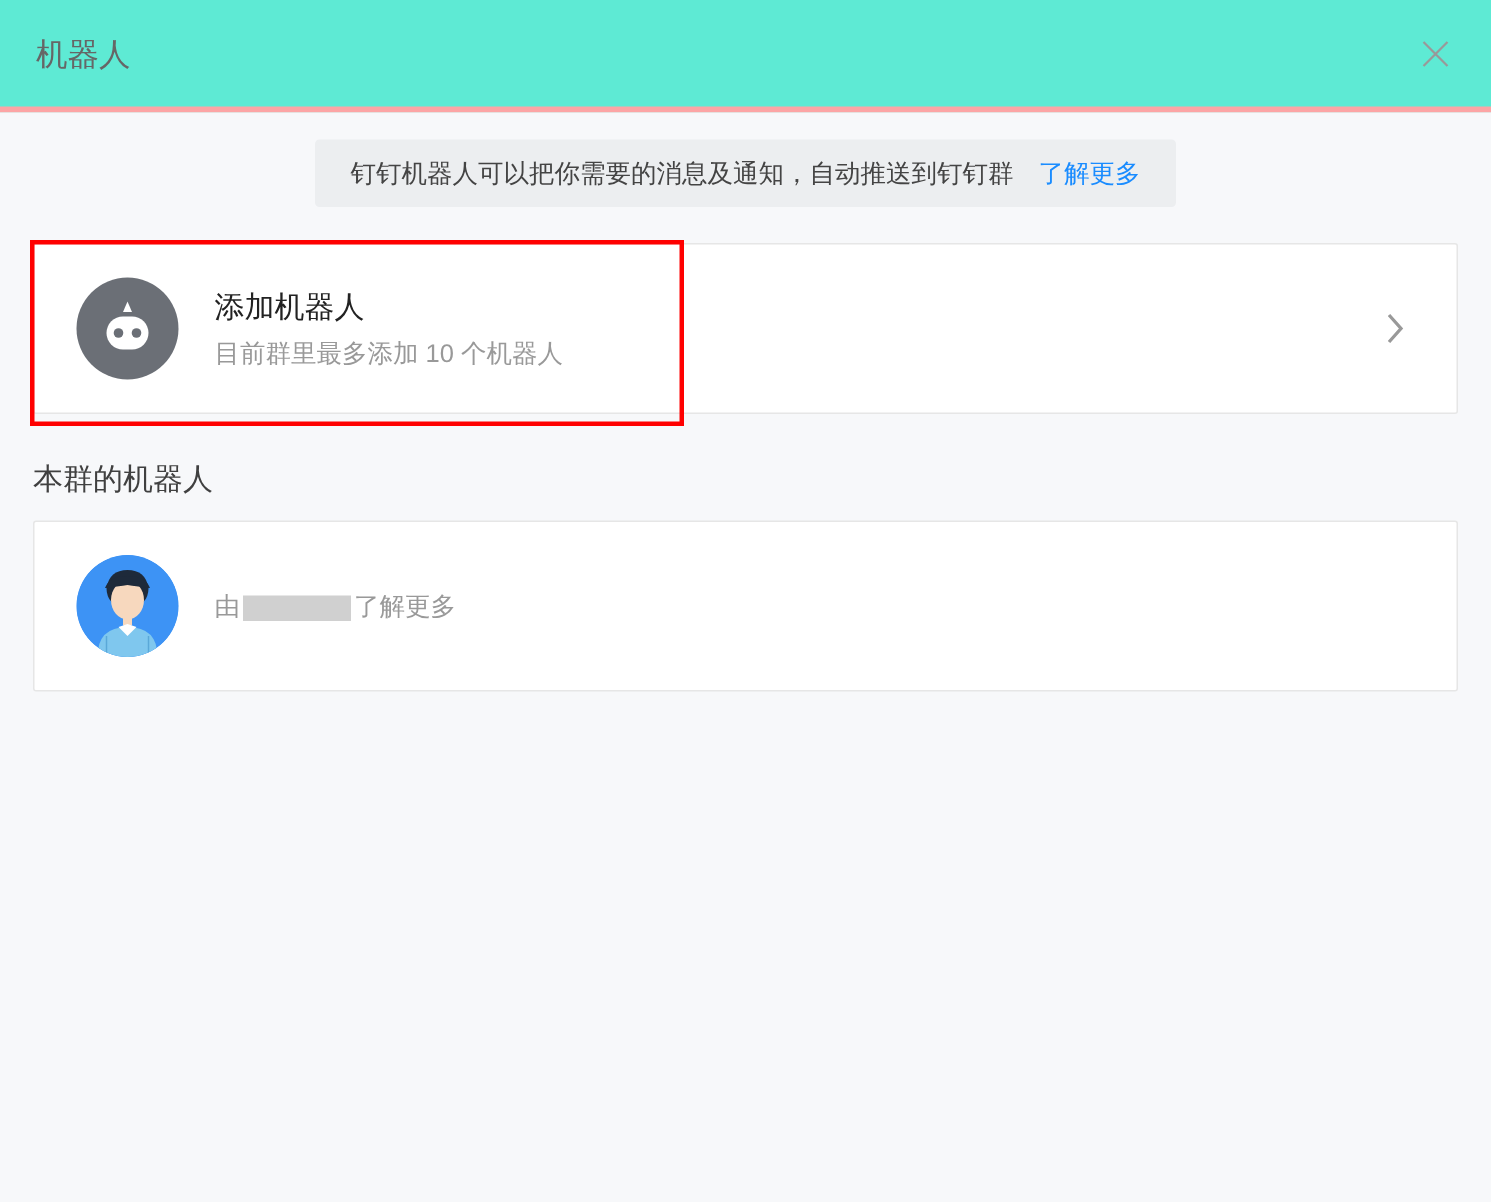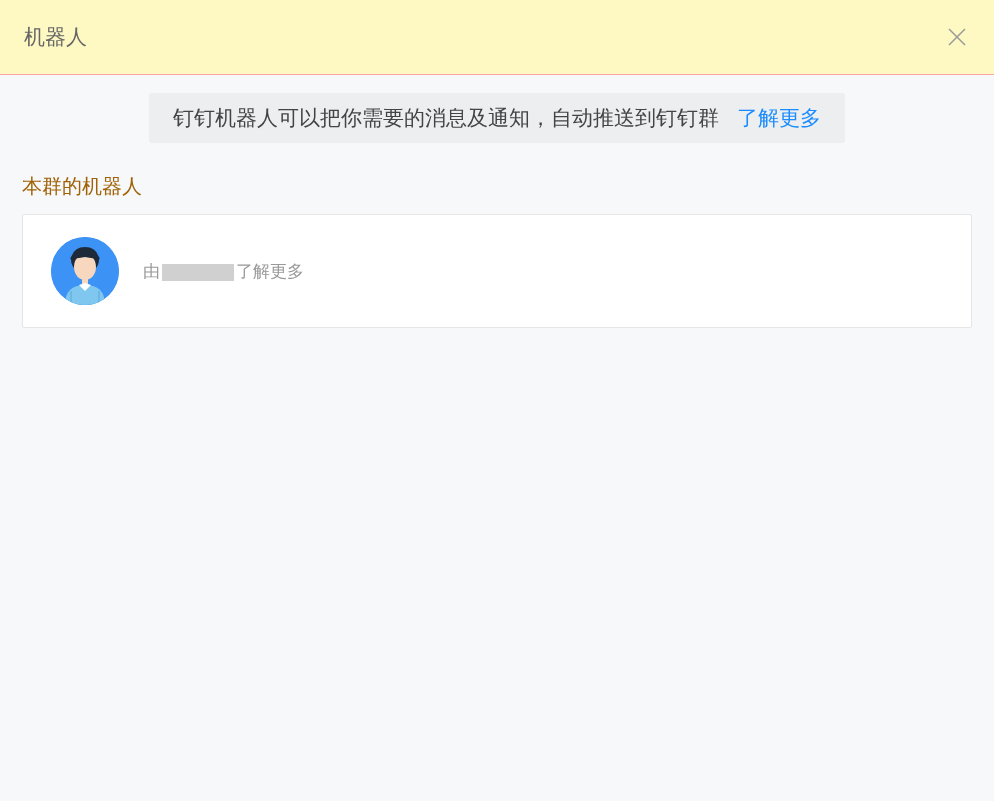--- a/index.html
+++ b/index.html
@@ -9,22 +9,22 @@
       width: 994px;
       height: 801px;
       overflow: hidden;
     }
     .header {
       height: 75px;
       display: flex;
       align-items: center;
       justify-content: space-between;
       padding: 0 24px;
-      border-bottom: 1px solid #fca5a5;
-      background: #fef9c3;
+      border-bottom: 4px solid #fca5a5;
+      background: #5eead4;
     }
     .header-title {
       font-size: 21px;
       color: #666;
       font-weight: 400;
     }
     .close-icon {
       width: 26px;
       height: 26px;
       cursor: pointer;
@@ -36,21 +36,21 @@
     .content {
       background: #f7f8fa;
       height: calc(801px - 75px);
       padding: 18px 22px;
     }
     .banner {
       background: #eceef0;
       border-radius: 3px;
       padding: 11px 24px;
       text-align: center;
-      font-size: 21px;
+      font-size: 17px;
       color: #444;
       margin: 0 auto 24px;
       width: fit-content;
       max-width: 700px;
     }
     .banner a {
       color: #1a8cff;
       text-decoration: none;
       margin-left: 12px;
     }
@@ -119,21 +119,21 @@
     }
     .chevron {
       color: #999;
       width: 20px;
       height: 20px;
       display: flex;
       align-items: center;
     }
     .section-title {
       font-size: 20px;
-      color: #a16207;
+      color: #404040;
       margin: 30px 0 14px;
       font-weight: 400;
     }
     .list-card {
       background: #fff;
       border: 1px solid #e6e6e6;
       border-radius: 2px;
       padding: 22px 28px;
       display: flex;
       align-items: center;
@@ -152,20 +152,39 @@
   </div>
 </div>
 
 <div class="content">
 
   <div class="banner">
     <span>钉钉机器人可以把你需要的消息及通知，自动推送到钉钉群</span>
     <a href="#">了解更多</a>
   </div>
 
+  <div class="card highlighted">
+    <div class="avatar bot">
+      <svg width="44" height="44" viewBox="0 0 44 44">
+        <path d="M22 4 L19 11 L25 11 Z" fill="#fff"></path>
+        <rect x="8" y="14" width="28" height="22" rx="11" fill="#fff"></rect>
+        <circle cx="16" cy="25" r="3.2" fill="#6b6f76"></circle>
+        <circle cx="28" cy="25" r="3.2" fill="#6b6f76"></circle>
+      </svg>
+    </div>
+    <div class="card-body">
+      <div class="card-title">添加机器人</div>
+      <div class="card-sub">目前群里最多添加 10 个机器人</div>
+    </div>
+    <div class="chevron">
+      <svg width="14" height="22" viewBox="0 0 14 22">
+          <path d="M3 2 L11 11 L3 20" stroke="currentColor" stroke-width="2.2" fill="none"></path>
+        </svg>
+    </div>
+  </div>
 
   <div class="section-title">本群的机器人</div>
 
   <div class="list-card">
     <div class="avatar user">
       <svg width="68" height="68" viewBox="0 0 68 68">
         <circle cx="34" cy="34" r="34" fill="#3d93f5"></circle>
         <path d="M20 22 Q22 10 34 10 Q46 10 48 22 Q48 34 34 36 Q20 34 20 22 Z" fill="#1e2a3a"></path>
         <ellipse cx="34" cy="30" rx="11" ry="13" fill="#f7d8be"></ellipse>
         <path d="M19 22 Q22 14 34 14 Q46 14 49 22 Q47 22 34 20 Q21 22 19 22 Z" fill="#1e2a3a"></path>

